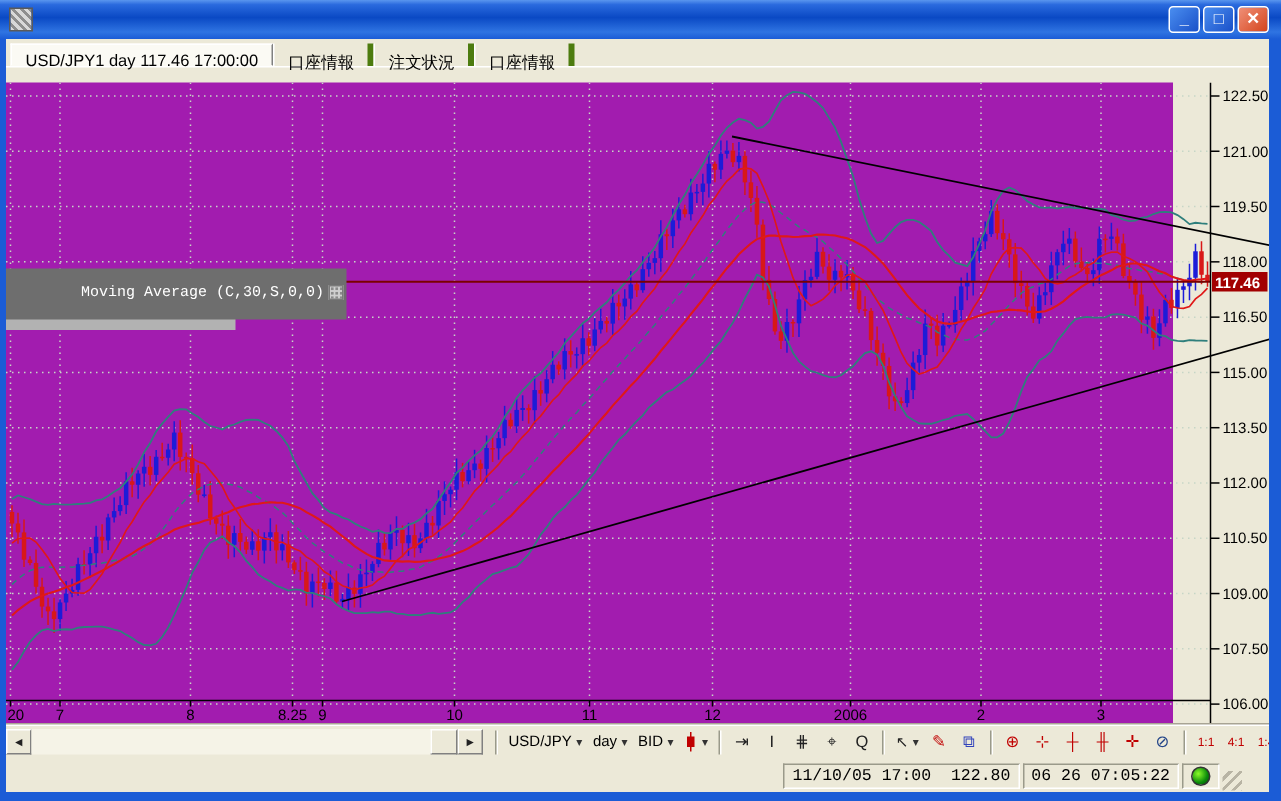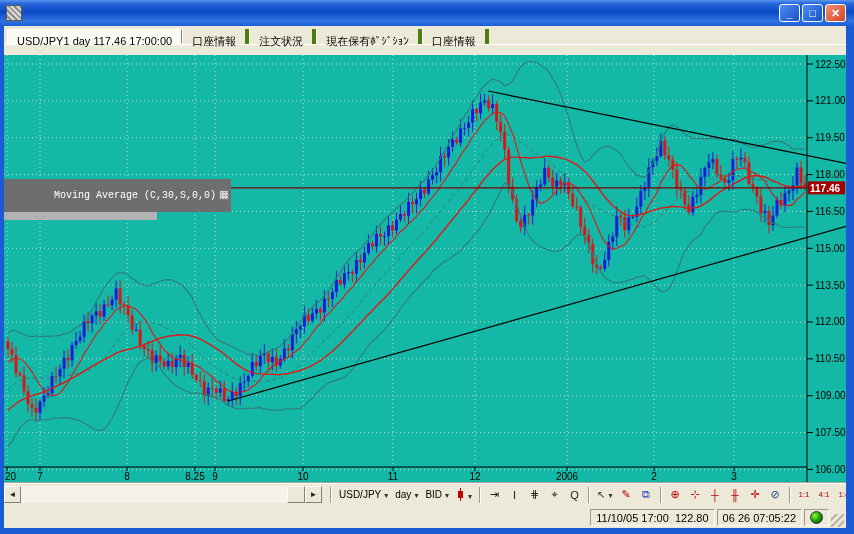--- a/index.html
+++ b/index.html
@@ -21,52 +21,52 @@
   .wbtn.close{background:linear-gradient(135deg,#f09078,#d4441c);}
   
   .content{position:absolute;left:4px;top:26px;width:842px;height:502px;background:#ECE9D8;}
   
   .tabrow{position:absolute;left:0;top:0;width:842px;height:19px;box-sizing:border-box;
     display:flex;align-items:stretch;padding:3px 0 0 3px;border-bottom:1px solid #fff;}
   .tab{font-size:11px;padding:5px 9px 4px;white-space:pre;color:#000;
     border-right:4px solid #4d7c0f;border-left:1px solid #fff;}
   .tab.active{background:#FBFAF4;border:1px solid;border-color:#fff #808080 #FBFAF4 #fff;}
   
-  .chartwrap{position:absolute;left:0;top:29px;width:842px;height:427px;background:#14b8a6;}
+  .chartwrap{position:absolute;left:0;top:29px;width:778px;height:427px;background:#a21caf;}
   .chartwrap svg{display:block;}
   .ind-label{position:absolute;font-size:10px;line-height:11px;padding:0 2px;white-space:pre;}
   .ind1{left:0;top:124px;background:#6e6e6e;color:#fff;z-index:3;font-family:Liberation Mono, monospace;}
   .ind2{left:0;top:132px;background:#b2b2b2;color:#3c3c3c;z-index:2;}
   .ind-handle{display:inline-block;width:8px;height:8px;margin-left:3px;vertical-align:middle;
     background:#cfcfcf;border:1px solid #7a7a7a;
     background-image:radial-gradient(#8a8a8a 1px,transparent 1px);background-size:3px 3px;}
   
   .toolrow{position:absolute;left:0;top:457px;width:842px;height:22px;box-sizing:border-box;
     display:flex;align-items:center;border-top:1px solid #fff;box-shadow:0 -1px 0 #a8a494;}
   .hscroll{width:318px;height:17px;display:flex;flex:0 0 auto;}
   .sbtn{width:17px;height:17px;box-sizing:border-box;background:#ECE9D8;
     border:1px solid;border-color:#fff #808080 #808080 #fff;
     font-size:8px;line-height:15px;text-align:center;color:#222;}
   .strack{flex:1;position:relative;background:#f5f3e7;}
   .sthumb{position:absolute;right:0;top:0;width:18px;height:17px;box-sizing:border-box;
     background:#ECE9D8;border:1px solid;border-color:#fff #808080 #808080 #fff;}
   .toolbar{flex:1;display:flex;align-items:center;gap:1px;padding-left:5px;height:22px;
     font-size:10px;overflow:hidden;}
-  .tb-dd{display:flex;align-items:flex-end;gap:3px;padding:2px 3px;white-space:pre;}
+  .tb-dd{display:flex;align-items:center;gap:3px;padding:2px 3px;white-space:pre;}
   .tb-arrow{font-size:8px;color:#333;}
   .tb-btn{min-width:17px;height:17px;display:flex;align-items:center;justify-content:center;
     font-size:11px;padding:0 1px;}
   .tb-btn.small{font-size:8px;font-weight:normal;}
   .tb-sep{width:2px;height:16px;border-left:1px solid #9a9a8a;border-right:1px solid #fff;margin:0 3px;}
   .candle-glyph{display:inline-block;width:9px;height:13px;
     background:linear-gradient(#c00000,#c00000) 4px 0/1px 13px no-repeat,
                linear-gradient(#c00000,#c00000) 2px 3px/5px 7px no-repeat;}
   
   .statusbar{position:absolute;left:0;top:481px;width:842px;height:21px;box-sizing:border-box;
-    display:flex;align-items:center;gap:2px;padding:1px 2px;font-size:11px;}
+    display:flex;align-items:center;gap:2px;padding:1px 18px;font-size:11px;font-family:Liberation Mono, monospace;}
   .spanel{height:17px;box-sizing:border-box;border:1px solid;border-color:#9a9a8a #fff #fff #9a9a8a;
     display:flex;align-items:center;padding:0 5px;white-space:pre;color:#000;}
   .sleft{flex:1;border-color:transparent;}
   .globe{width:13px;height:13px;border-radius:50%;
     background:radial-gradient(circle at 35% 35%,#8cfc2a,#0a8a0a 60%,#024a02);
     border:1px solid #333;box-sizing:border-box;}
   .grip{width:13px;height:13px;align-self:flex-end;
     background:repeating-linear-gradient(135deg,transparent 0 3px,#b8b4a4 3px 5px);}
 </style>
 </head>
@@ -80,21 +80,20 @@
       <span class="wbtn max">□</span>
       <span class="wbtn close">✕</span>
     </span>
   </div>
 
   <div class="content">
     <div class="tabrow" id="tabrow">
         <div class="tab active">USD/JPY1 day 117.46 17:00:00</div>
         <div class="tab">口座情報</div>
         <div class="tab">注文状況</div>
-        <div class="tab">現在保有ﾎﾟｼﾞｼｮﾝ</div>
         <div class="tab">口座情報</div>
       </div>
 
     <div class="chartwrap">
       <svg id="chart" width="842" height="427" viewBox="0 0 842 427">
           <clipPath id="plotclip">
             <rect x="0" y="0" width="803" height="412" id="cpr"></rect>
           </clipPath>
           <g>
             <line x1="0" y1="9" x2="803" y2="9" stroke="#c6d6c6" stroke-width="1" stroke-dasharray="1 3"></line>

